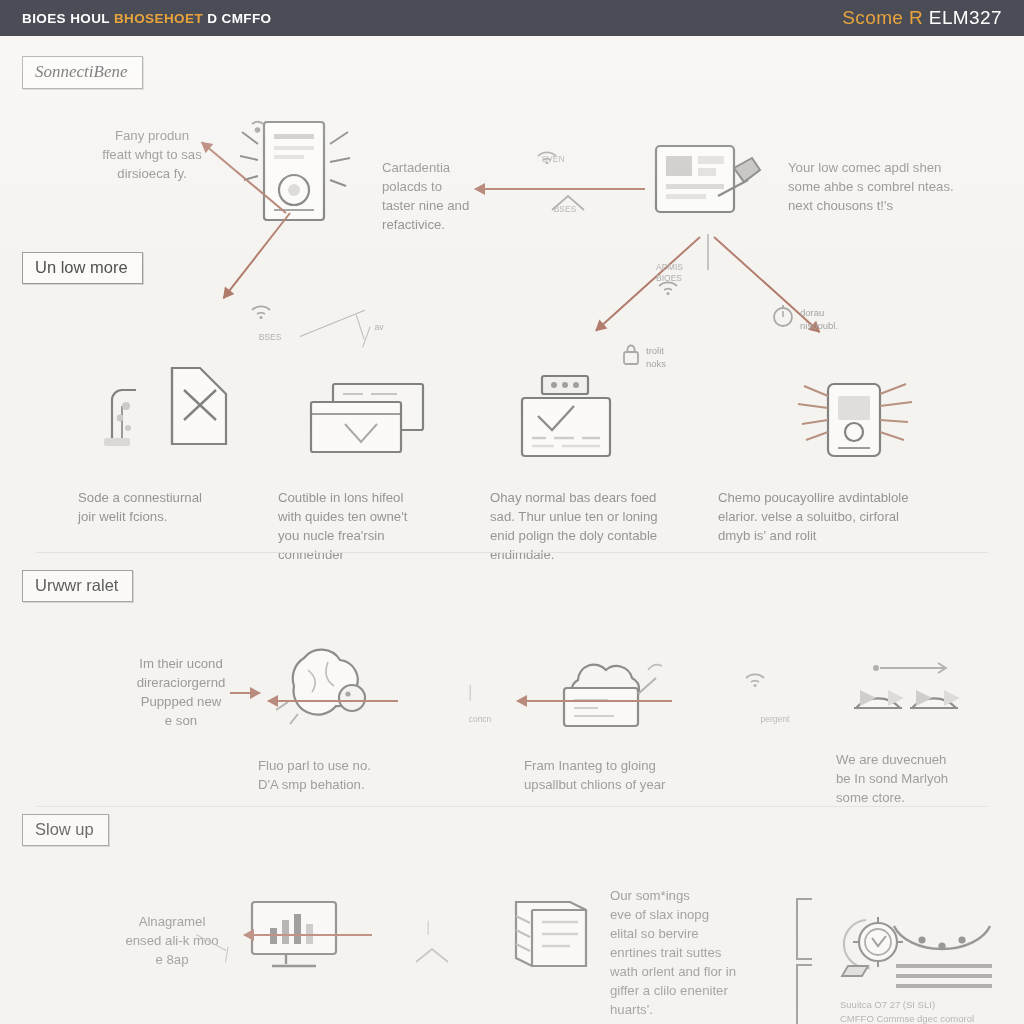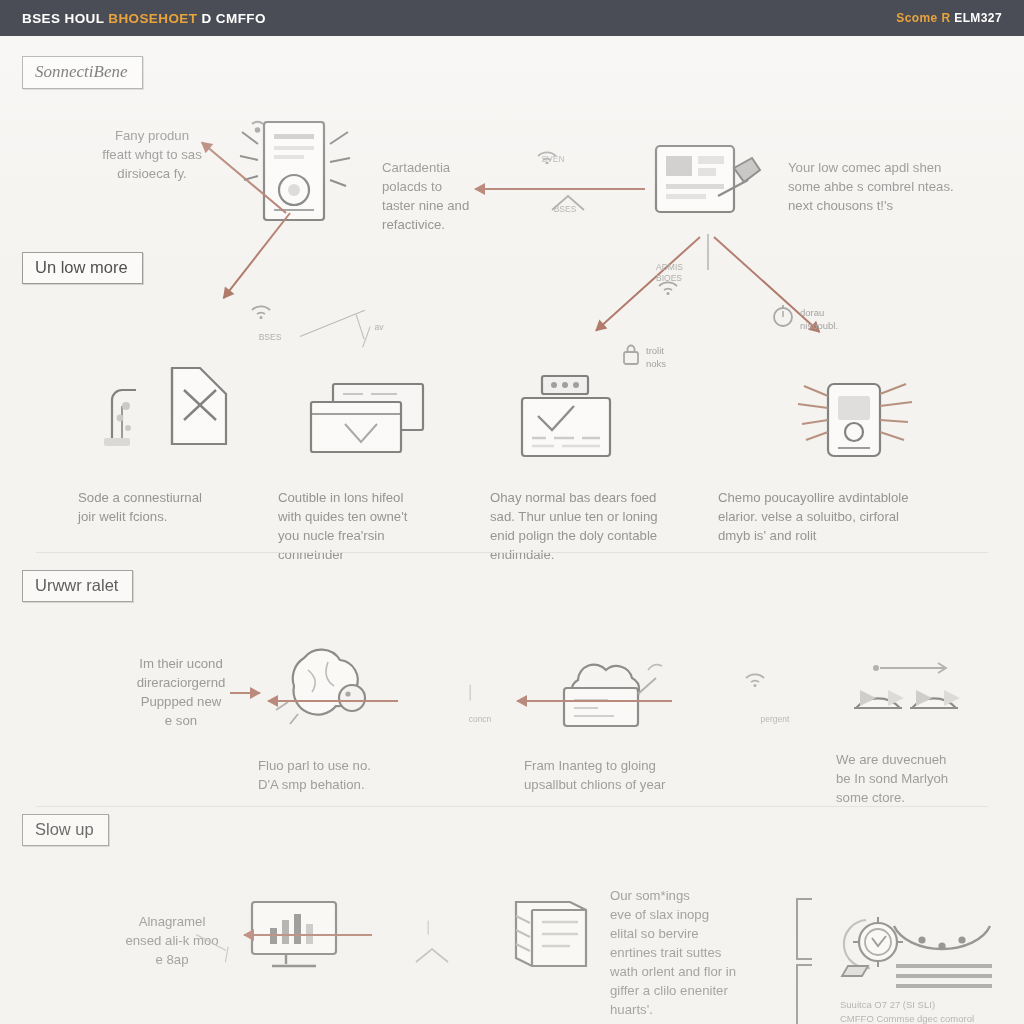--- a/index.html
+++ b/index.html
@@ -16,21 +16,21 @@
   #header {
     position:absolute; left:0; top:0; width:1024px; height:36px;
     background:#4a4d55;
     display:flex; align-items:center; justify-content:space-between;
     padding:0 22px;
   }
   .hd-title { font-size:13.5px; font-weight:bold; letter-spacing:0.4px; white-space:nowrap; }
   .hd-title span { display:inline; }
   .w { color:#ffffff; }
   .o { color:#e8a33d; }
-  .hd-right { font-size:12px; font-weight:bold; letter-spacing:0.4px; white-space:nowrap; }
+  .hd-right { font-size:19px; font-weight:normal; letter-spacing:0.4px; white-space:nowrap; }
 
   
   #canvas {
     position:absolute; left:0; top:36px; width:1024px; height:988px;
     background:#f5f3f0;
   }
   #canvas::after{
     content:""; position:absolute; inset:0; pointer-events:none;
     background:linear-gradient(180deg, rgba(255,255,255,.35), rgba(246,244,241,0) 25%, rgba(244,242,238,.25));
   }
@@ -87,21 +87,21 @@
     position:absolute; color:#b0afad; font-size:8.5px; line-height:11px;
     white-space:pre-line; text-align:center;
   }
   .divider { position:absolute; height:1px; background:#e2e0dc; }
 </style>
 </head>
 <body>
 
 <div id="header">
   <div class="hd-title">
-    <span class="w">BSES HOUL </span><span class="o">BHOSEHOET </span><span class="w">D CMFFO</span>
+    <span class="w">BIOES HOUL </span><span class="o">BHOSEHOET </span><span class="w">D CMFFO</span>
   </div>
   <div class="hd-right">
     <span class="o">Scome R</span>
     <span class="w">ELM327</span>
   </div>
 </div>
 
 <div id="canvas">
 
   <div class="sec-label italic" style="left:22px; top:20px;">SonnectiBene</div>

